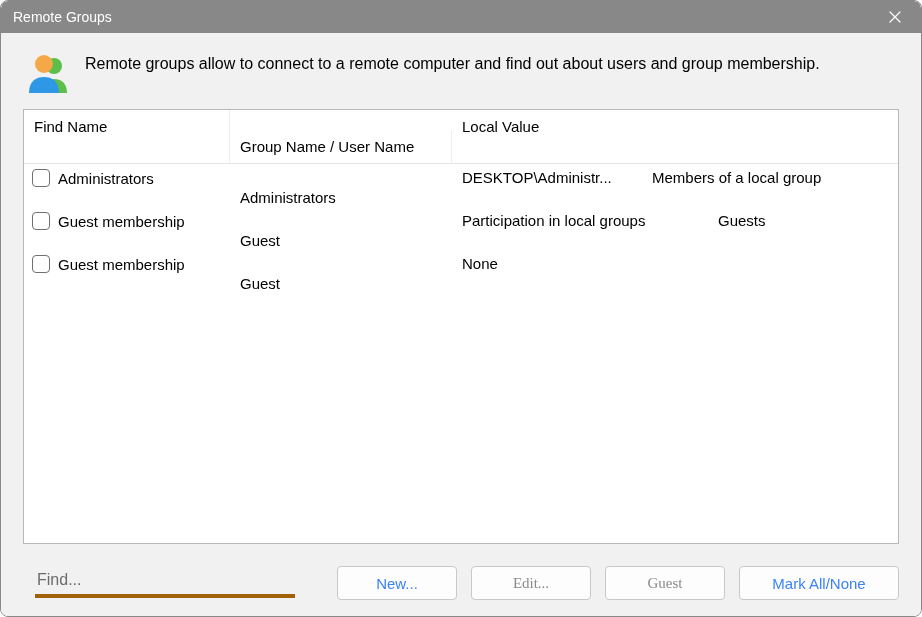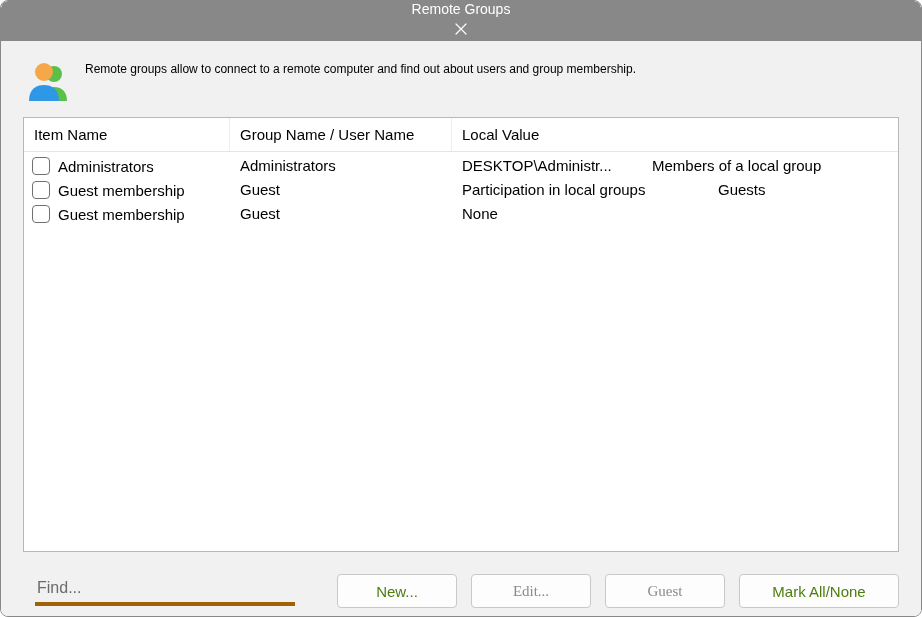--- a/index.html
+++ b/index.html
@@ -7,30 +7,29 @@
   body {
     width: 922px;
     height: 617px;
     font-family: "Segoe UI", Arial, sans-serif;
     background: #ffffff;
     overflow: hidden;
     border-radius: 8px;
     border: 1px solid #888;
   }
   .titlebar {
-    height: 40px;
+    height: 32px;
     background: #888888;
     display: flex;
     align-items: center;
     justify-content: space-between;
     padding: 0 12px 0 12px;
     color: #fff;
     border-top-left-radius: 7px;
     border-top-right-radius: 7px;
-    flex-direction: column;
   }
   .titlebar .title {
     font-size: 14px;
     font-weight: 400;
   }
   .titlebar .close {
     width: 28px;
     height: 28px;
     display: flex;
     align-items: center;
@@ -46,21 +45,21 @@
     flex-direction: column;
   }
   .desc-row {
     display: flex;
     align-items: flex-start;
     gap: 14px;
     padding: 6px 4px 16px 4px;
   }
   .desc-row .icon-wrap { flex: 0 0 44px; display:flex; justify-content:center; }
   .desc-row .desc-text {
-    font-size: 12px;
+    font-size: 16px;
     color: #000;
     line-height: 1.35;
   }
   .table-box {
     flex: 1;
     background: #fff;
     border: 1px solid #b8b8b8;
     display: flex;
     flex-direction: column;
     overflow: hidden;
@@ -71,21 +70,21 @@
   }
   .th {
     padding: 8px 10px 8px 10px;
     font-size: 15px;
     color: #000;
     border-right: 1px solid #eee;
     font-weight: 400;
   }
   .th:last-child { border-right: none; }
   .col-item  { width: 206px; }
-  .col-group { width: 222px; }
+  .col-group { width: 222px; margin-top: 20px; }
   .col-query { width: 256px; }
   .col-local { flex: 1; }
   .tbody { padding-top: 2px; }
   .trow {
     display: flex;
     align-items: flex-start;
     font-size: 15px;
     color: #000;
     padding: 2px 0;
   }
@@ -119,21 +118,21 @@
   }
   .find-input::placeholder { color: #6b6b6b; }
   .spacer { flex: 1; }
   .btn {
     min-width: 120px;
     height: 34px;
     background: #fdfdfd;
     border: 1px solid #c8c8c8;
     border-radius: 4px;
     font-size: 15px;
-    color: #4d7c0f;
+    color: #3b82f6;
     cursor: pointer;
     padding: 0 18px;
   }
   .btn.disabled {
     color: #8a8a8a;
     cursor: default;
     font-family: Liberation Serif, serif;
   }
   .btn.wide { min-width: 160px; }
 </style>
@@ -158,21 +157,21 @@
         <path d="M14 40 C14 30 20 26 27 26 C34 26 40 30 40 40 Z" fill="#5bbf4a"></path>
         <circle cx="17" cy="11" r="9" fill="#f5a848"></circle>
         <path d="M2 40 C2 28 9 24 17 24 C25 24 32 28 32 40 Z" fill="#2e98e6"></path>
       </svg>
     </div>
     <div class="desc-text">Remote groups allow to connect to a remote computer and find out about users and group membership.</div>
   </div>
 
   <div class="table-box">
     <div class="thead">
-      <div class="th col-item">Item Name</div>
+      <div class="th col-item">Find Name</div>
       <div class="th col-group">Group Name / User Name</div>
       <div class="th col-local">Local Value</div>
     </div>
     <div class="tbody">
       <div class="trow">
         <div class="td col-item">
           <span class="checkbox"></span>
           <span>Administrators</span>
         </div>
         <div class="td col-group">Administrators</div>

